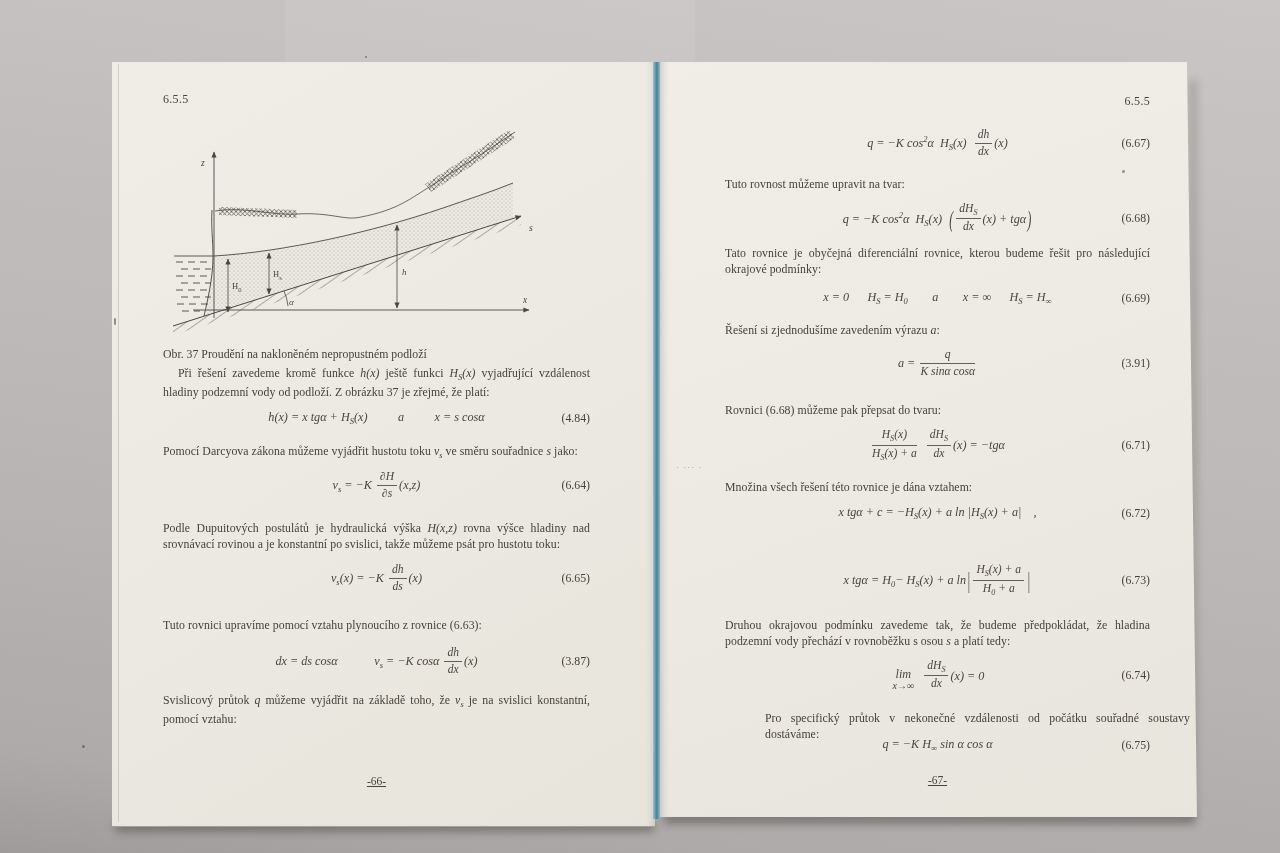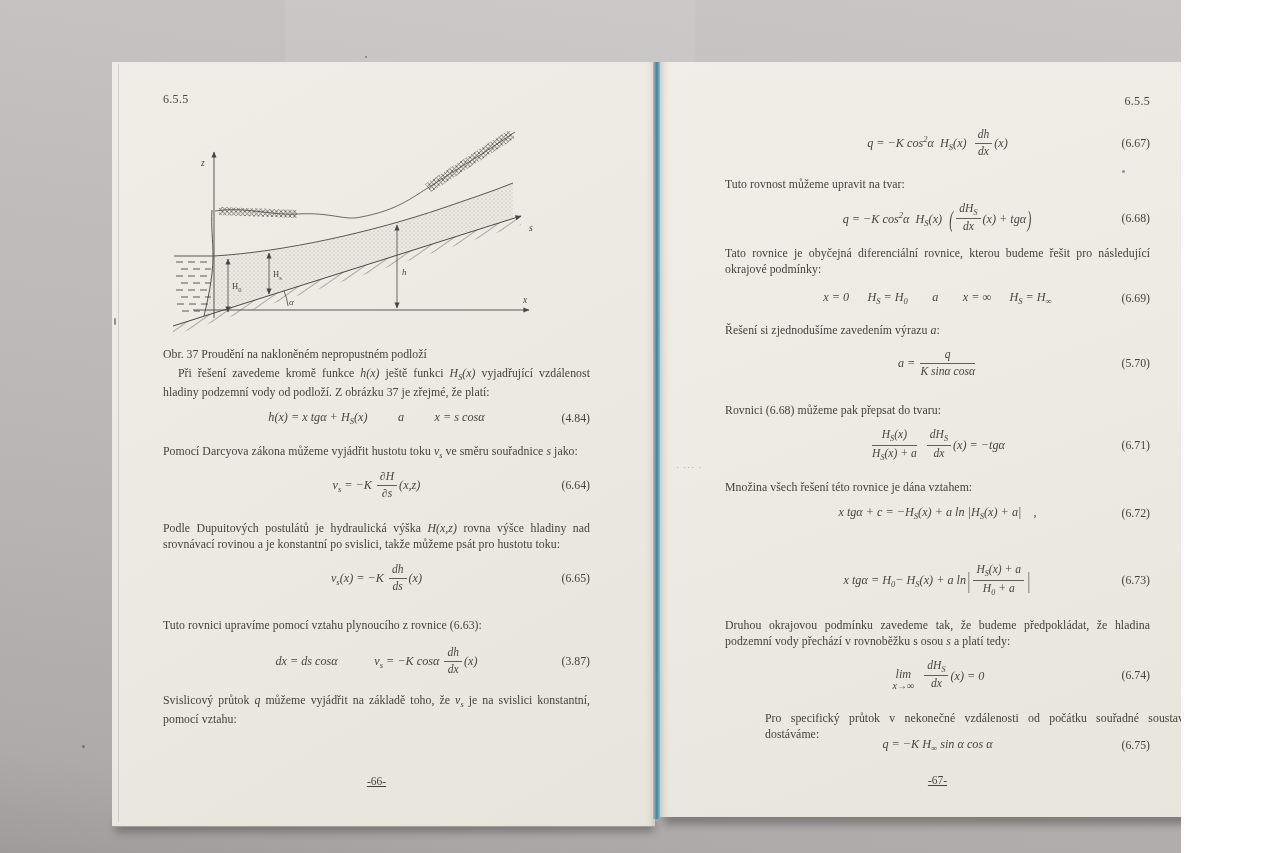--- a/index.html
+++ b/index.html
@@ -1,17 +1,17 @@
 <!DOCTYPE html>
 <html><head>
 <meta charset="utf-8">
 <style>
   html,body{margin:0;padding:0;}
   body{width:1280px;height:853px;overflow:hidden;font-family:"Liberation Serif","DejaVu Serif",serif;}
-  .photo{position:relative;width:1181px;height:853px;
+  .photo{position:relative;width:1280px;height:853px;
     background:linear-gradient(188deg,#c9c6c5 0%,#c1bebd 28%,#b9b6b5 60%,#adaaa9 90%,#9e9b9a 100%);overflow:hidden;}
   .bg-sheet{position:absolute;left:285px;top:0;width:410px;height:64px;background:rgba(255,255,255,0.07);}
   .page{position:absolute;color:#46423c;}
   .left-page{left:112px;top:62px;width:543px;height:764px;
     background:linear-gradient(150deg,#f0ede6 0%,#ece9e2 55%,#e7e4db 100%);
     border-bottom:1px solid #a39f98;
     box-shadow:inset -8px 0 10px -8px rgba(90,85,80,.35);}
   .right-page{left:660px;top:62px;width:537px;height:755px;
     background:linear-gradient(160deg,#f1eee8 0%,#edeae3 50%,#e8e5dd 100%);
     border-bottom:1px solid #a39f98;
@@ -146,21 +146,21 @@
       <span class="eq-num">(6.68)</span>
     </div>
     <div class="para" style="top:184px;">Tato rovnice je obyčejná diferenciální rovnice, kterou budeme řešit pro následující okrajové podmínky:</div>
     <div class="eqrow" style="top:219px;">
       <span class="eq-body">x = 0   H<sub>S</sub> = H<sub>0</sub>   a   x = ∞   H<sub>S</sub> = H<sub>∞</sub></span>
       <span class="eq-num">(6.69)</span>
     </div>
     <div class="para" style="top:261px;">Řešení si zjednodušíme zavedením výrazu <i>a</i>:</div>
     <div class="eqrow" style="top:284px;">
       <span class="eq-body">a = <span class="frac"><span class="num">q</span><span class="den">K sinα cosα</span></span></span>
-      <span class="eq-num">(5.70)</span>
+      <span class="eq-num">(3.91)</span>
     </div>
     <div class="para" style="top:341px;">Rovnici  (6.68) můžeme pak přepsat do tvaru:</div>
     <div class="eqrow" style="top:366px;">
       <span class="eq-body"><span class="frac"><span class="num">H<sub>S</sub>(x)</span><span class="den">H<sub>S</sub>(x) + a</span></span> <span class="frac"><span class="num">dH<sub>S</sub></span><span class="den">dx</span></span>(x) = −tgα</span>
       <span class="eq-num">(6.71)</span>
     </div>
     <div class="para" style="top:418px;">Množina všech řešení této rovnice je dána vztahem:</div>
     <div class="eqrow" style="top:434px;">
       <span class="eq-body">x tgα + c = −H<sub>S</sub>(x) + a ln |H<sub>S</sub>(x) + a|  ,</span>
       <span class="eq-num">(6.72)</span>

